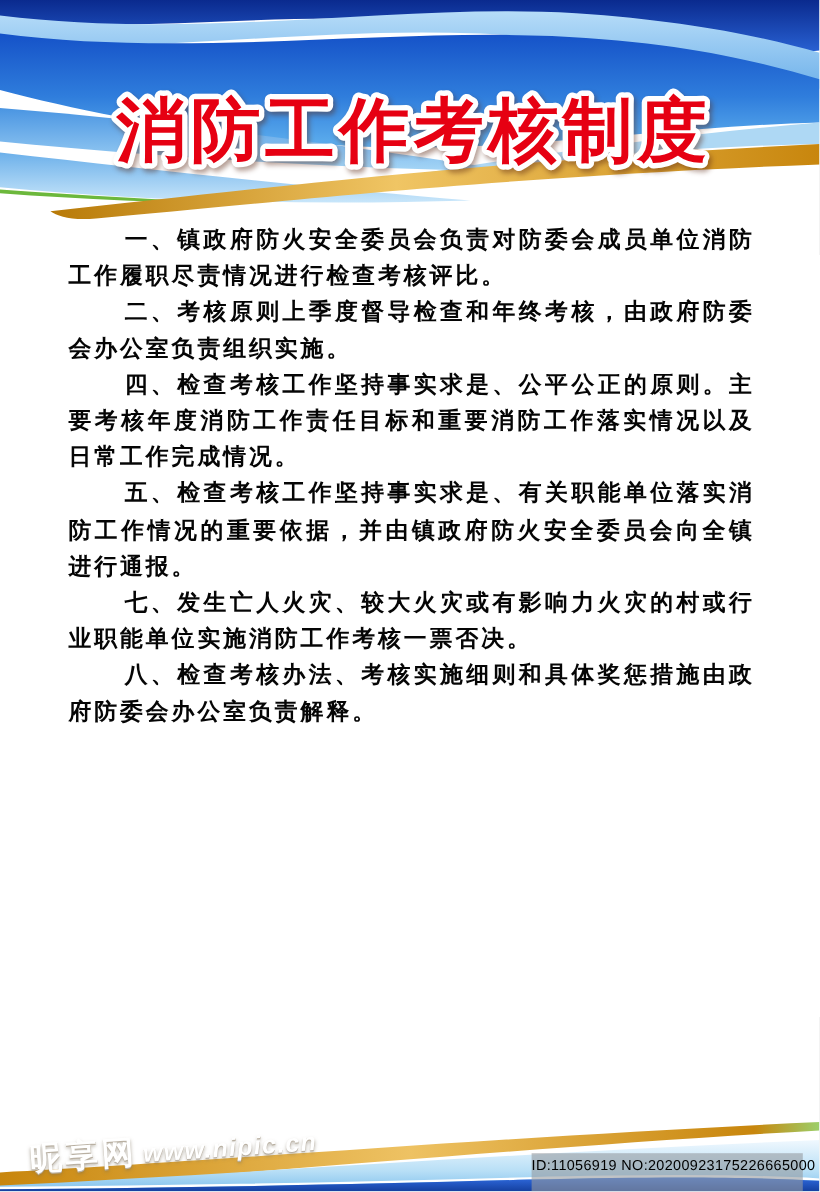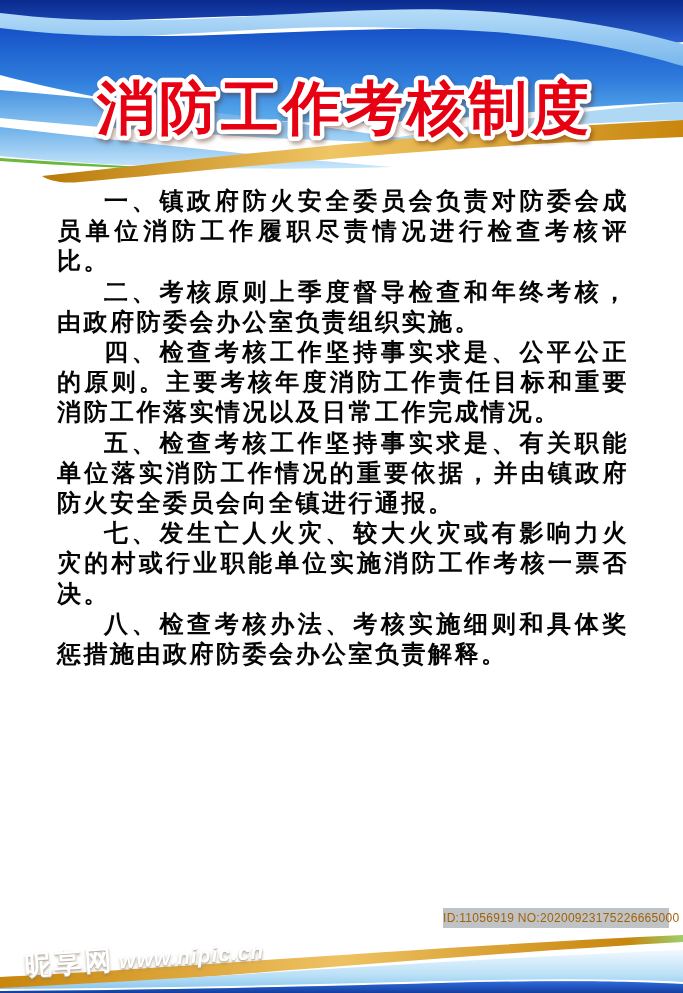--- a/index.html
+++ b/index.html
@@ -17,21 +17,21 @@
     font-family:"Liberation Serif","DejaVu Serif",serif;
     font-weight:bold;
   }
   .body-text{
     position:absolute;
     top:186px;left:57px;width:572px;
     color:#050505;
   }
   .body-text p{
     margin:0;
-    font-size:24px;
+    font-size:19px;
     line-height:30.2px;
     font-weight:bold;
     letter-spacing:2.5px;
     text-align:justify;
     text-justify:inter-character;
     text-indent:47px;
   }
   .site-watermark{
     position:absolute;
     left:26px;top:948px;
@@ -43,24 +43,24 @@
     user-select:none;
   }
   .site-watermark .cn{
     font-size:27px;font-weight:bold;letter-spacing:3px;
   }
   .site-watermark .url{
     font-size:21px;font-weight:bold;font-style:italic;letter-spacing:1px;
   }
   .id-badge{
     position:absolute;
-    left:443px;top:908px;
-    width:226px;height:20px;
+    left:443px;top:961px;
+    width:226px;height:32px;
     background:rgba(150,155,160,0.6);
-    color:#a16207;
+    color:#000000;
     font-size:12px;
     line-height:20px;
     text-align:center;
     letter-spacing:.3px;
     white-space:nowrap;
   }
 </style>
 </head>
 <body>
 

